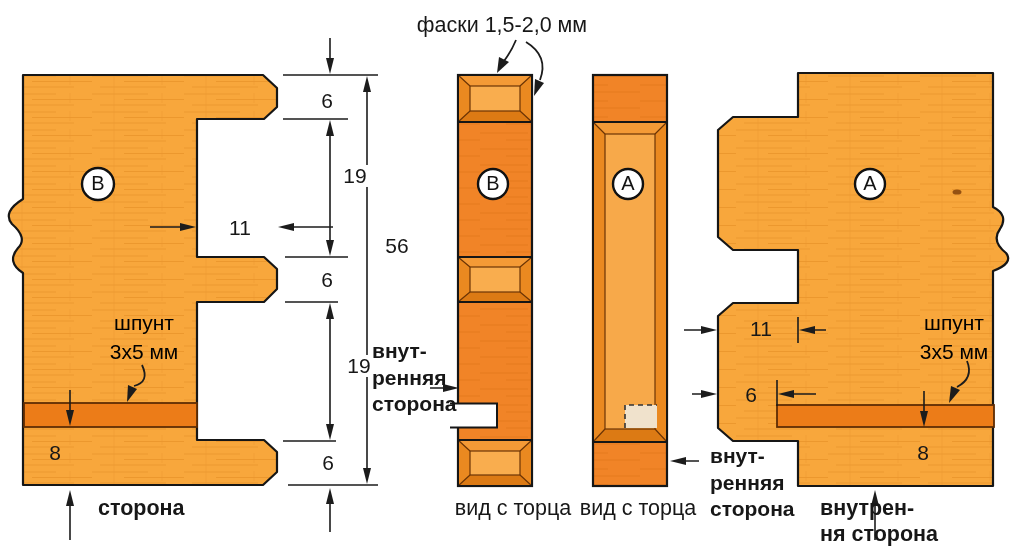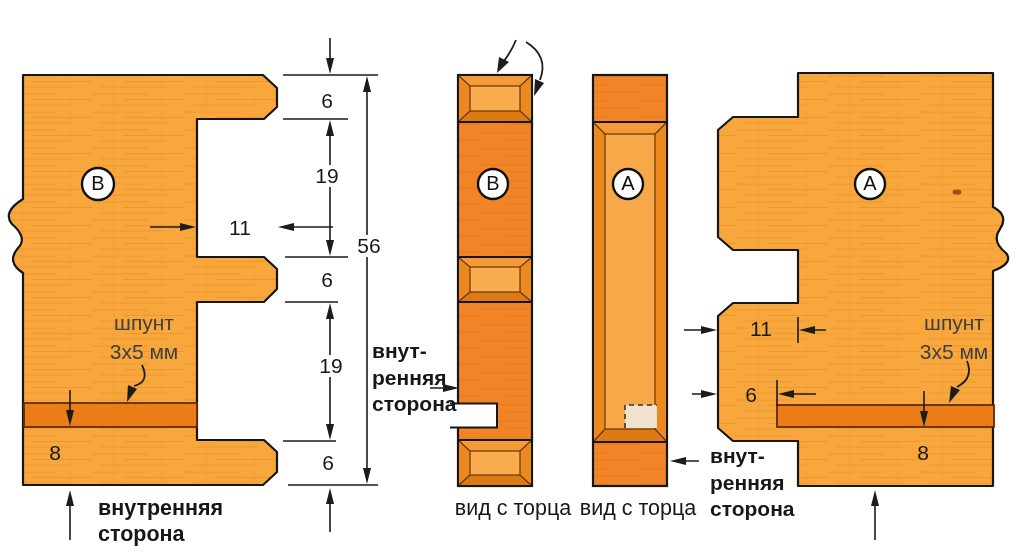--- a/index.html
+++ b/index.html
@@ -1,24 +1,24 @@
 <!DOCTYPE html>
 <html><head>
 <meta charset="utf-8">
 <style>
   html,body{margin:0;padding:0;background:#fff;}
   .stage{position:relative;width:1024px;height:556px;background:#fff;overflow:hidden;
          font-family:"Liberation Sans","DejaVu Sans",sans-serif;color:#151515;}
   .stage svg{position:absolute;left:0;top:0;}
   .lbl{position:absolute;font-size:21px;line-height:1.05;color:#171717;white-space:nowrap;}
   .num{transform:translate(-50%,-50%);}
-  .bgw{background:#fff;padding:0 3px;}
+  .bgw{background:#fff;padding:0 3px;margin-left:28px;}
   .letter{transform:translate(-50%,-52%);font-size:20px;font-weight:500;color:#111;}
   .block{line-height:26.5px;font-weight:bold;}
-  .tongue{color:#404040;font-weight:500;text-align:center;line-height:29px;font-size:21px;}
+  .tongue{color:#000000;font-weight:500;text-align:center;line-height:29px;font-size:21px;}
   .cap{font-size:21.5px;}
 </style>
 </head>
 <body>
 
 <div class="stage">
 
 <svg width="1024" height="556" viewBox="0 0 1024 556">
   <defs>
     <pattern id="woodL" width="92" height="18" patternUnits="userSpaceOnUse">
@@ -152,20 +152,21 @@
   </g>
 
   <g fill="#fff" stroke="#111" stroke-width="2.4">
     <circle cx="98" cy="184" r="16"></circle>
     <circle cx="493" cy="184" r="15"></circle>
     <circle cx="628" cy="184" r="15"></circle>
     <circle cx="870" cy="184" r="15"></circle>
   </g>
 </svg>
 
+<span class="lbl num" style="left:502px;top:25px;font-size:21.5px;">фаски 1,5-2,0 мм</span>
 
 <span class="lbl num" style="left:327px;top:101px;">6</span>
 <span class="lbl num bgw" style="left:327px;top:176px;">19</span>
 <span class="lbl num bgw" style="left:369px;top:246px;">56</span>
 <span class="lbl num" style="left:327px;top:280px;">6</span>
 <span class="lbl num bgw" style="left:331px;top:366px;">19</span>
 <span class="lbl num" style="left:328px;top:463px;">6</span>
 <span class="lbl num" style="left:240px;top:228px;">11</span>
 <span class="lbl num" style="left:55px;top:453px;">8</span>
 <span class="lbl num" style="left:761px;top:329px;">11</span>
@@ -183,27 +184,30 @@
 </div>
 <div class="lbl tongue" style="left:899px;top:308px;width:110px;">
   <div>шпунт</div>
   <div>3х5 мм</div>
 </div>
 
 <span class="lbl cap num" style="left:513px;top:508px;">вид с торца</span>
 <span class="lbl cap num" style="left:638px;top:508px;">вид с торца</span>
 
 <div class="lbl block cap" style="left:98px;top:496px;line-height:25.5px;">
-  <div>внутренняя</div>
   <div>сторона</div>
 </div>
 <div class="lbl block" style="left:372px;top:338px;">
   <div>внут-</div>
   <div>ренняя</div>
   <div>сторона</div>
 </div>
 <div class="lbl block" style="left:710px;top:443px;">
   <div>внут-</div>
   <div>ренняя</div>
   <div>сторона</div>
 </div>
+<div class="lbl block cap" style="left:820px;top:496px;line-height:25.5px;">
+  <div>внутрен-</div>
+  <div>ня сторона</div>
+</div>
 
 </div>
 
 </body></html>

